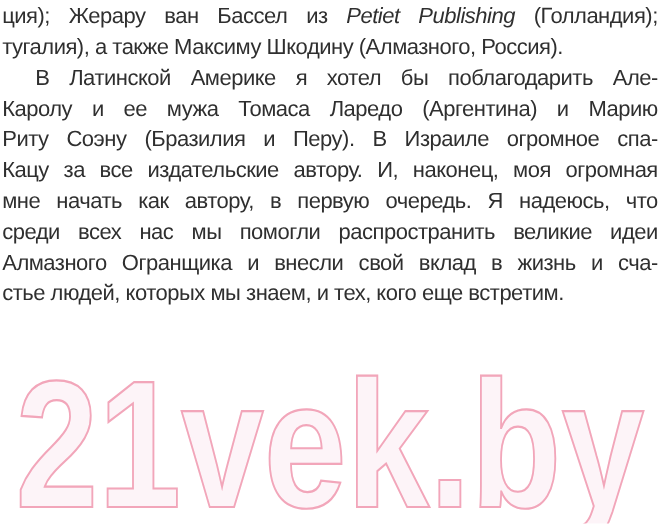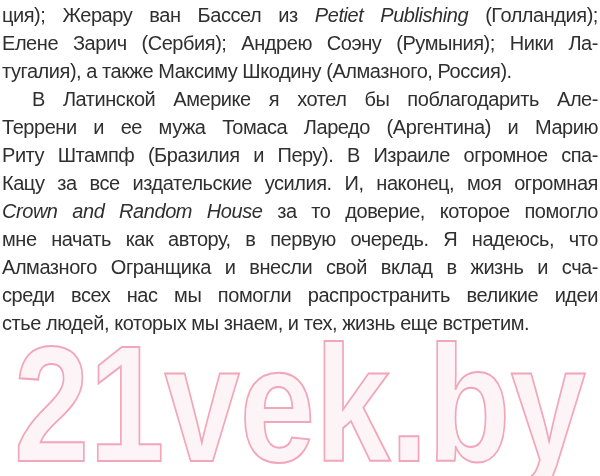--- a/index.html
+++ b/index.html
@@ -64,28 +64,26 @@
   }
 </style>
 </head>
 <body>
 
 <div class="page">
   <div class="watermark" style="color: rgba(252, 235, 242, 0.55); -webkit-text-stroke: 2px rgb(242, 166, 186);">21vek.by</div>
   <div class="body-text" style="color: rgb(47, 47, 47);">
       <div class="paragraph">
         <div class="line"><span>ция); Жерару ван Бассел из </span><span class="italic">Petiet Publishing</span><span> (Голландия);</span></div>
-        <div class="line"><span>Елене Зарич (Сербия); Андрею Соэну (Румыния); Ники Ла-</span></div>
         <div class="line last"><span>тугалия), а также Максиму Шкодину (Алмазного, Россия).</span></div>
       </div>
       <div class="paragraph">
         <div class="line indent"><span>В Латинской Америке я хотел бы поблагодарить Але-</span></div>
-        <div class="line"><span>Террени и ее мужа Томаса Ларедо (Аргентина) и Марию</span></div>
-        <div class="line"><span>Риту Штампф (Бразилия и Перу). В Израиле огромное спа-</span></div>
-        <div class="line"><span>Кацу за все издательские усилия. И, наконец, моя огромная</span></div>
-        <div class="line"><span class="italic">Crown and Random House</span><span> за то доверие, которое помогло</span></div>
+        <div class="line"><span>Каролу и ее мужа Томаса Ларедо (Аргентина) и Марию</span></div>
+        <div class="line"><span>Риту Соэну (Бразилия и Перу). В Израиле огромное спа-</span></div>
+        <div class="line"><span>Кацу за все издательские автору. И, наконец, моя огромная</span></div>
         <div class="line"><span>мне начать как автору, в первую очередь. Я надеюсь, что</span></div>
+        <div class="line"><span>среди всех нас мы помогли распространить великие идеи</span></div>
         <div class="line"><span>Алмазного Огранщика и внесли свой вклад в жизнь и сча-</span></div>
-        <div class="line"><span>среди всех нас мы помогли распространить великие идеи</span></div>
-        <div class="line last"><span>стье людей, которых мы знаем, и тех, жизнь еще встретим.</span></div>
+        <div class="line last"><span>стье людей, которых мы знаем, и тех, кого еще встретим.</span></div>
       </div>
     </div>
 </div>
 
 </body></html>

